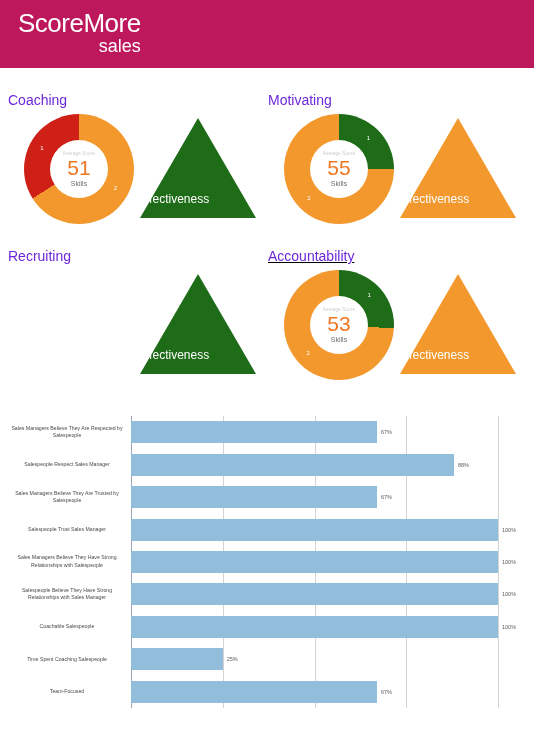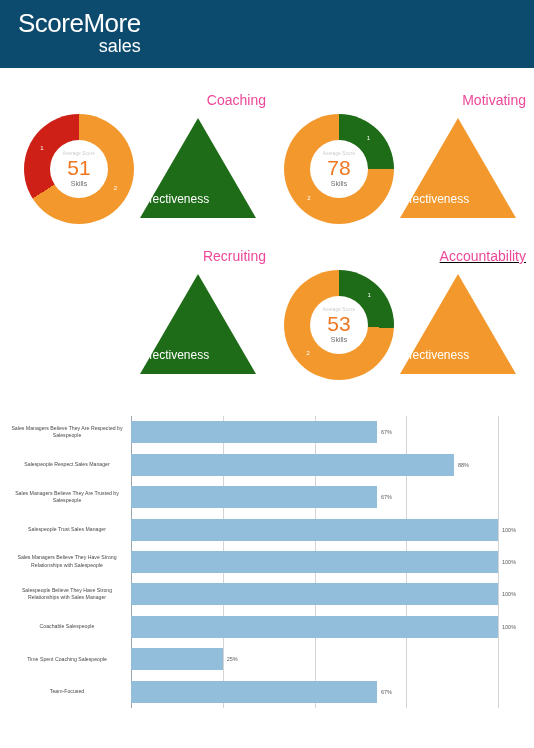--- a/index.html
+++ b/index.html
@@ -4,21 +4,21 @@
 <style>
   html,body{margin:0;padding:0;}
   body{
     width:534px;height:748px;background:#ffffff;
     font-family:"Liberation Sans", sans-serif;
     overflow:hidden;position:relative;
   }
 
   
   .header{
-    width:534px;height:68px;background:#0c4a6e;
+    width:534px;height:68px;background:#be185d;
     position:relative;box-sizing:border-box;
   }
   .logo{
     position:absolute;left:18px;top:10px;color:#ffffff;
     line-height:1;
   }
   .logo-main{
     font-size:26px;letter-spacing:-0.5px;font-weight:400;
     color:#ffffff;display:block;
   }
@@ -34,21 +34,21 @@
   }
   .gauge-cell{
     position:absolute;width:258px;height:150px;
   }
   .g0{left:8px;  top:12px;}
   .g1{left:268px;top:12px;}
   .g2{left:8px;  top:168px;}
   .g3{left:268px;top:168px;text-decoration:underline;}
 
   .gauge-title{
-    text-align:right;font-size:14px;color:#ec4899;
+    text-align:left;font-size:14px;color:#6d28d9;
     margin:0;padding:0;height:20px;line-height:20px;
     font-weight:400;
   }
   .gauge-body{
     position:relative;width:258px;height:128px;
   }
 
   .donut-wrap{
     position:absolute;left:16px;top:4px;width:110px;height:110px;
   }
@@ -159,21 +159,21 @@
     </div>
   </div>
 
   <div class="gauge-cell g1">
     <div class="gauge-title">Motivating</div>
     <div class="gauge-body">
       <div class="donut-wrap">
         <div class="donut" id="donut1" style="background: conic-gradient(rgb(30, 107, 24) 0%, rgb(30, 107, 24) 25%, rgb(243, 152, 45) 25%, rgb(243, 152, 45) 100%);">
           <div class="donut-hole">
             <div class="donut-avg">Average Score</div>
-            <div class="donut-score" id="score1" style="color: rgb(238, 119, 34);">78</div>
+            <div class="donut-score" id="score1" style="color: rgb(238, 119, 34);">55</div>
             <div class="donut-label">Skills</div>
           </div>
           <div class="seg-num" id="s1a" style="left: 82.6985px; top: 21.3015px;">1</div>
           <div class="seg-num" id="s1b" style="left: 23.3015px; top: 80.6985px;">2</div>
         </div>
       </div>
       <div class="tri-wrap">
         <svg class="tri" viewBox="0 0 120 104">
           <polygon id="tri1" points="60,2 118,102 2,102" fill="#f3982d"></polygon>
         </svg>

